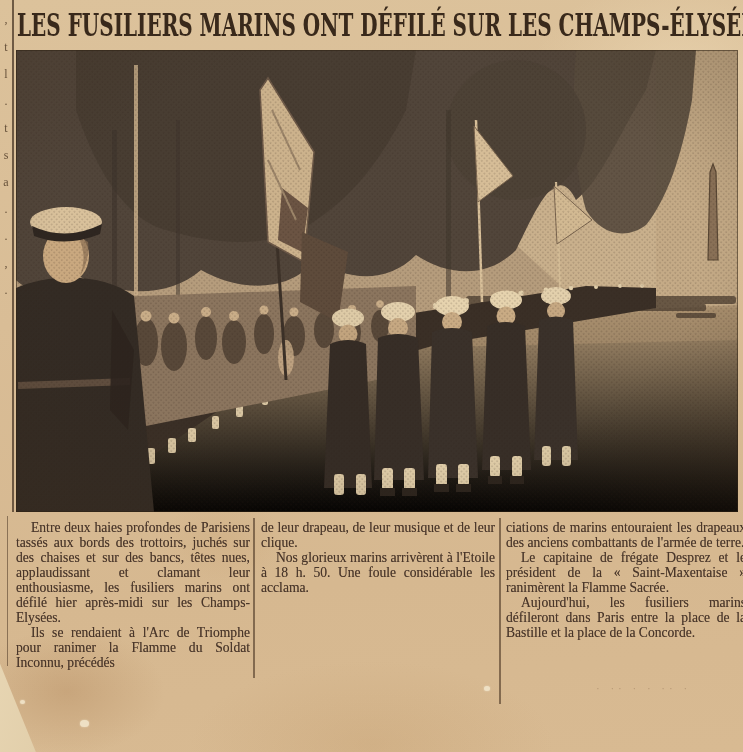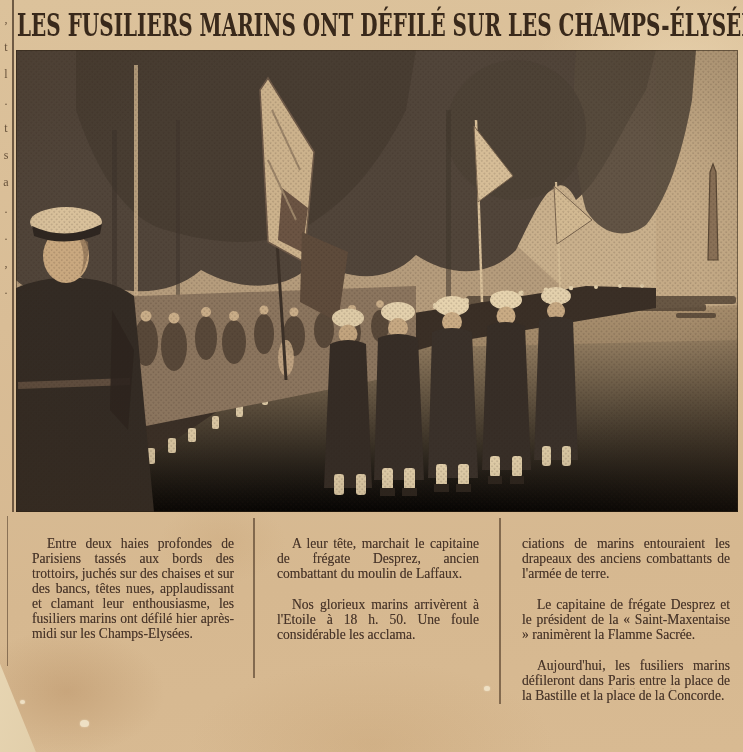--- a/index.html
+++ b/index.html
@@ -29,21 +29,21 @@
   
   #photo{position:absolute;left:16px;top:50px;width:722px;height:462px;}
   #photo svg{display:block;width:100%;height:100%;}
   
   .col{
     position:absolute;top:520px;
     font:13.6px/15px "Liberation Serif",serif;
     color:#49362a;text-align:justify;
     text-shadow:0 0 .5px rgba(73,54,42,.55);
   }
-  .col p{margin:16px;text-indent:15px;}
+  .col p{margin:0;text-indent:15px;}
   .col p.cont{text-indent:0;}
   #col-1{left:16px;width:234px;}
   #col-2{left:261px;width:234px;}
   #col-3{left:506px;width:240px;}
   .col-rule{position:absolute;width:1.6px;background:rgba(62,42,26,.55);}
   #rule-1{left:253px;top:518px;height:160px;}
   #rule-2{left:499px;top:518px;height:186px;}
   #left-text-rule{left:7px;top:516px;height:150px;position:absolute;width:1.4px;background:rgba(62,42,26,.5);}
   
   #torn-corner{
@@ -266,24 +266,25 @@
 
       <rect x="0" y="0" width="722" height="462" fill="url(#ht)"></rect>
       <rect x="0" y="0" width="722" height="462" fill="url(#vig)"></rect>
       <rect x="0.5" y="0.5" width="721" height="461" fill="none" stroke="rgba(48,34,20,.55)" stroke-width="1"></rect>
     </svg>
   </div>
 
   <div id="left-text-rule"></div>
   <div class="col" id="col-1">
     <p>Entre deux haies profondes de Parisiens tassés aux bords des trottoirs, juchés sur des chaises et sur des bancs, têtes nues, applaudissant et clamant leur enthousiasme, les fusiliers marins ont défilé hier après-midi sur les Champs-Elysées.</p>
+    <p>Ils se rendaient à l'Arc de Triomphe pour ranimer la Flamme du Soldat Inconnu, précédés</p>
   </div>
   <div class="col-rule" id="rule-1"></div>
   <div class="col" id="col-2">
-    <p>A leur tête, marchait le capitaine de frégate Desprez, ancien combattant du moulin de Laffaux.</p>
+    <p class="cont">de leur drapeau, de leur musique et de leur clique.</p>
     <p>Nos glorieux marins arrivèrent à l'Etoile à 18 h. 50. Une foule considérable les acclama.</p>
   </div>
   <div class="col-rule" id="rule-2"></div>
   <div class="col" id="col-3">
     <p class="cont">ciations de marins entouraient les drapeaux des anciens combattants de l'armée de terre.</p>
     <p>Le capitaine de frégate Desprez et le président de la « Saint-Maxentaise » ranimèrent la Flamme Sacrée.</p>
     <p>Aujourd'hui, les fusiliers marins défileront dans Paris entre la place de la Bastille et la place de la Concorde.</p>
   </div>
 
   <div id="ghost-marks">· ·· ·  · ·· ·</div>

